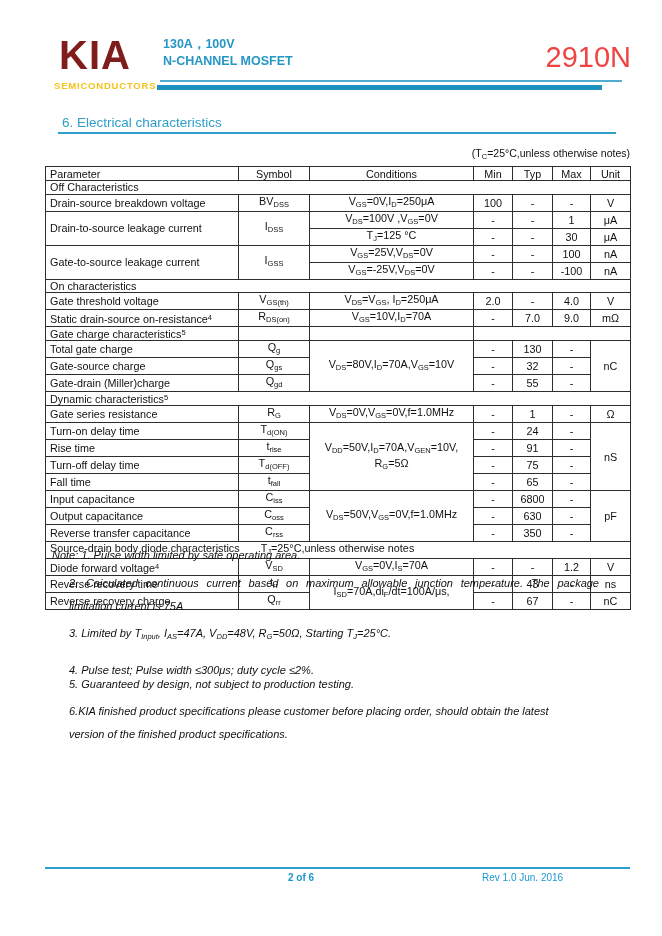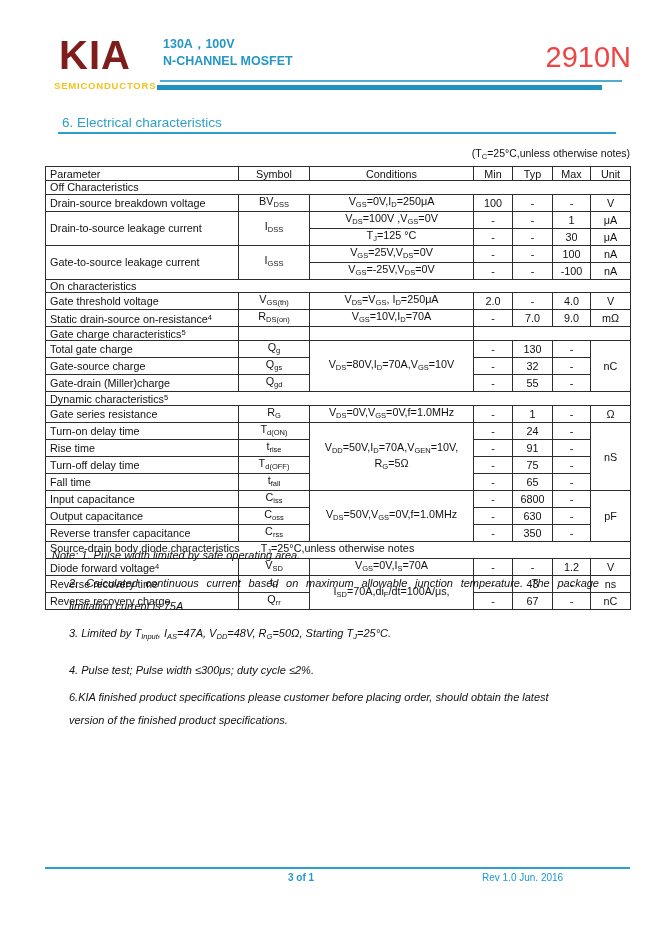--- a/index.html
+++ b/index.html
@@ -288,23 +288,24 @@
   </table>
 
   <div class="notes">
     <div class="n1">Note: 1. Pulse width limited by safe operating area.</div>
     <div class="n2 note-ind">
       <div class="just">2. Caiculated continuous current based on maximum allowable junction temperature. The package</div>
       <div>limitation current is 75A</div>
     </div>
     <div class="n3 note-ind">3. Limited by T<sub>Input</sub>, I<sub>AS</sub>=47A, V<sub>DD</sub>=48V, R<sub>G</sub>=50Ω, Starting T<sub>J</sub>=25°C.</div>
     <div class="n4 note-ind">4. Pulse test; Pulse width ≤300μs; duty cycle ≤2%.</div>
+    <div class="n5 note-ind">5. Guaranteed by design, not subject to production testing.</div>
     <div class="n6 note-ind">
       <div>6.KIA finished product specifications please customer before placing order, should obtain the latest</div>
       <div>version of the finished product specifications.</div>
     </div>
   </div>
 
   <div class="footer-line"></div>
-  <div class="footer-page">3 of 1</div>
+  <div class="footer-page">2 of 6</div>
   <div class="footer-rev">Rev 1.0 Jun. 2016</div>
 
 </div>
 
 </body></html>

